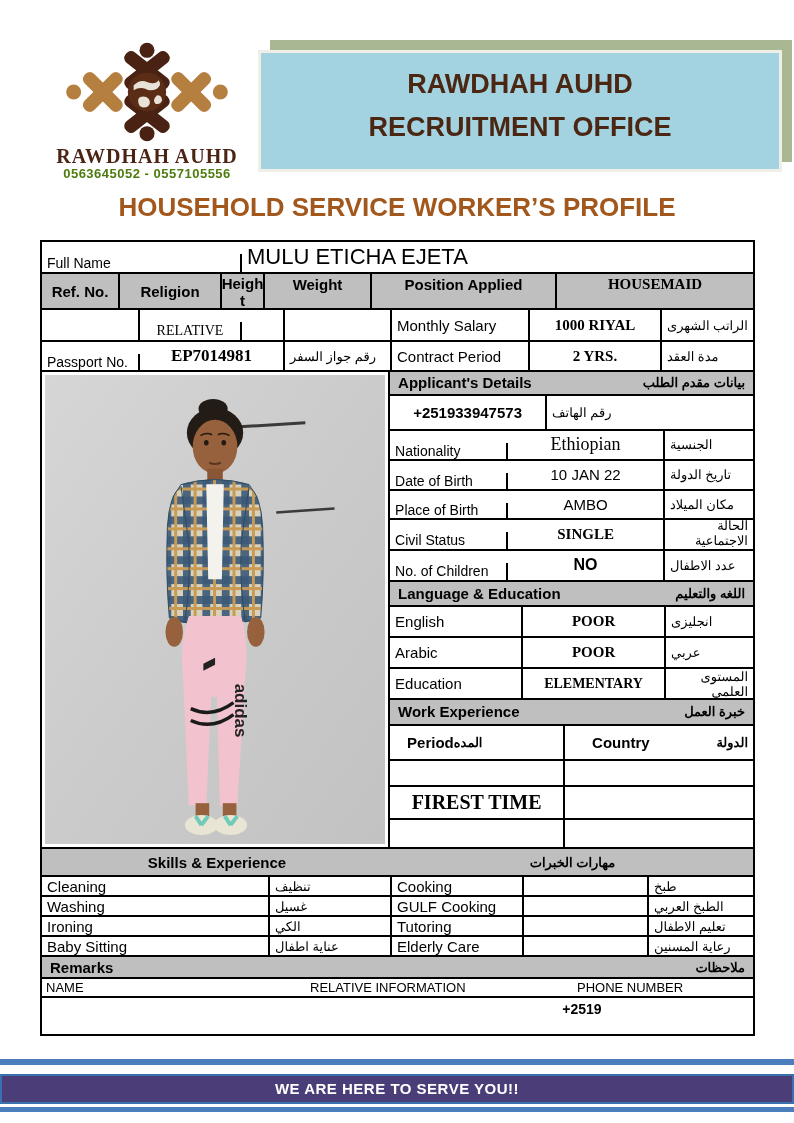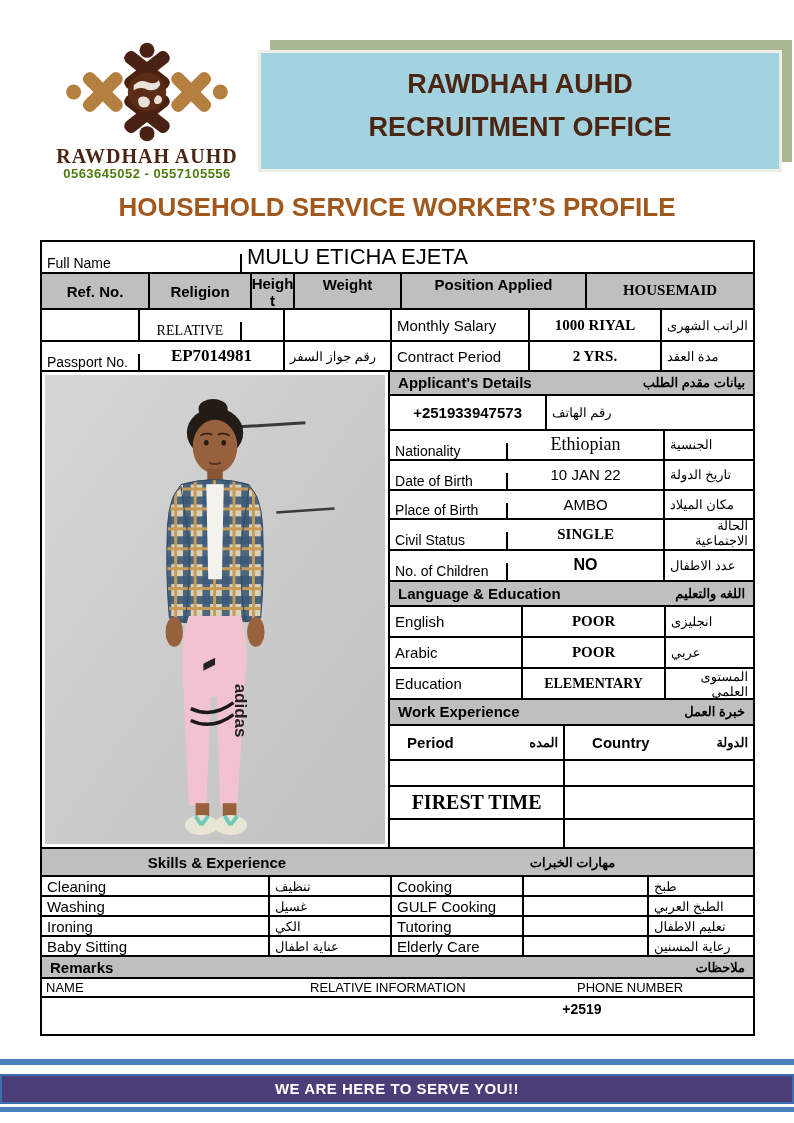--- a/index.html
+++ b/index.html
@@ -98,26 +98,26 @@
 <div class="abs page-title">HOUSEHOLD SERVICE WORKER’S PROFILE</div>
 
 <div class="abs doc-table">
 
   <div class="tr" style="height:32px">
     <div class="td lbl" style="width:200px">Full Name</div>
     <div class="td last fullname-val" style="flex:1">MULU ETICHA EJETA</div>
   </div>
 
   <div class="tr gray" style="height:36px">
-    <div class="td lbl15 bold ctr" style="width:108px">Ref. No.</div>
+    <div class="td lbl15 bold ctr" style="width:78px">Ref. No.</div>
     <div class="td lbl15 bold ctr" style="width:102px">Religion</div>
     <div class="td lbl15 bold ctr" style="width:43px;line-height:1.1;align-items:flex-start;padding-top:2px">Heigh t</div>
     <div class="td lbl15 bold ctr" style="width:107px;align-items:flex-start;padding-top:2px">Weight</div>
     <div class="td lbl15 bold ctr" style="width:185px;align-items:flex-start;padding-top:2px">Position Applied</div>
-    <div class="td last lbl15 bold ctr serif" style="flex:1;align-items:flex-start;padding-top:8px">HOUSEMAID</div>
+    <div class="td last lbl15 bold ctr serif" style="flex:1;align-items:flex-start;padding-top:2px">HOUSEMAID</div>
   </div>
 
   <div class="tr" style="height:32px">
     <div class="td" style="width:98px"></div>
     <div class="td lbl ctr serif" style="width:102px">RELATIVE</div>
     <div class="td" style="width:43px"></div>
     <div class="td" style="width:107px"></div>
     <div class="td lbl15" style="width:138px">Monthly Salary</div>
     <div class="td bold ctr serif lbl15" style="width:132px">1000 RIYAL</div>
     <div class="td last ar rt" style="flex:1" dir="rtl">الراتب الشهرى</div>
@@ -237,21 +237,21 @@
         <div class="td lbl15" style="width:133px">Education</div>
         <div class="td ctr serif bold" style="width:143px;font-size:14px">ELEMENTARY</div>
         <div class="td last ar rt" dir="rtl" style="flex:1">المستوى العلمي</div>
       </div>
 
       <div class="tr gray sec-head" style="height:26px">
         <span class="bold lbl15" style="align-self:center">Work Experience</span>
         <span class="bold ar" dir="rtl" style="align-self:center">خبرة العمل</span>
       </div>
       <div class="tr" style="height:35px">
-        <div class="td" style="width:175px;justify-content:space-between">
+        <div class="td" style="width:175px;justify-content:flex-start">
           <span class="bold lbl15" style="padding-left:12px">Period</span>
           <span class="ar bold" dir="rtl">المده</span>
         </div>
         <div class="td last" style="flex:1;justify-content:space-between">
           <span class="bold lbl15" style="padding-left:22px">Country</span>
           <span class="ar bold" dir="rtl">الدولة</span>
         </div>
       </div>
       <div class="tr" style="height:27px">
         <div class="td" style="width:175px"></div>

